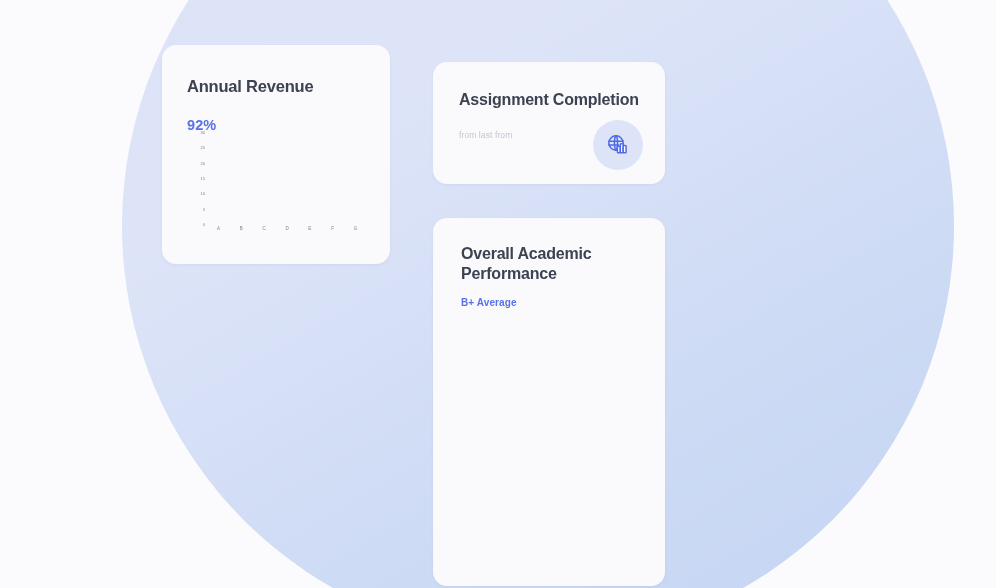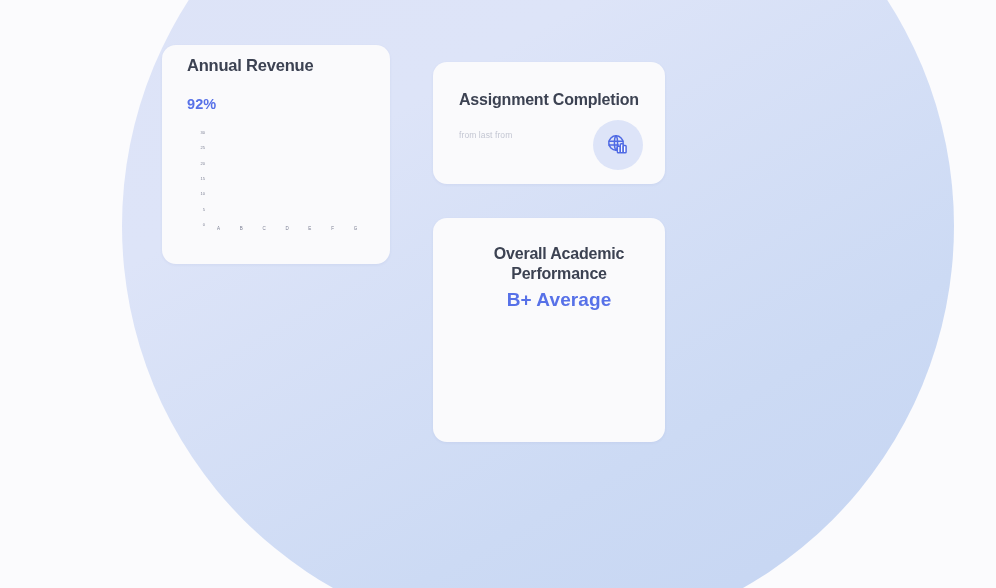--- a/index.html
+++ b/index.html
@@ -41,38 +41,37 @@
     border-radius: 14px;
     z-index: 2;
     box-shadow: 0 1px 3px rgba(70, 90, 160, 0.07);
   }
 
   #card-annual-revenue {
     left: 162px;
     top: 45px;
     width: 228px;
     height: 219px;
-    padding: 10px 22px 0 25px;
+    padding: 31px 22px 0 25px;
   }
 
   #card-assignment-completion {
     left: 433px;
     top: 62px;
     width: 232px;
     height: 122px;
     padding: 28px 22px 0 26px;
   }
 
   #card-academic-performance {
     left: 433px;
     top: 218px;
     width: 232px;
-    height: 224px;
+    height: 368px;
     padding: 26px 8px 0 28px;
-    text-align: center;
   }
 
   
   .card-title {
     font-size: 16.5px;
     font-weight: 700;
     color: #3c4252;
     letter-spacing: -0.2px;
     line-height: 1.28;
   }
@@ -83,22 +82,22 @@
 
   .card-metric {
     font-size: 14.5px;
     font-weight: 700;
     color: #5771e8;
     margin-top: 20px;
     letter-spacing: 0.1px;
   }
 
   #card-academic-performance .card-metric {
-    font-size: 19px;
-    margin-top: 4px;
+    font-size: 10px;
+    margin-top: 12px;
   }
 
   .card-subtext {
     font-size: 8.5px;
     font-weight: 400;
     color: #c3c6d2;
     margin-top: 20px;
     letter-spacing: 0.1px;
   }
 

